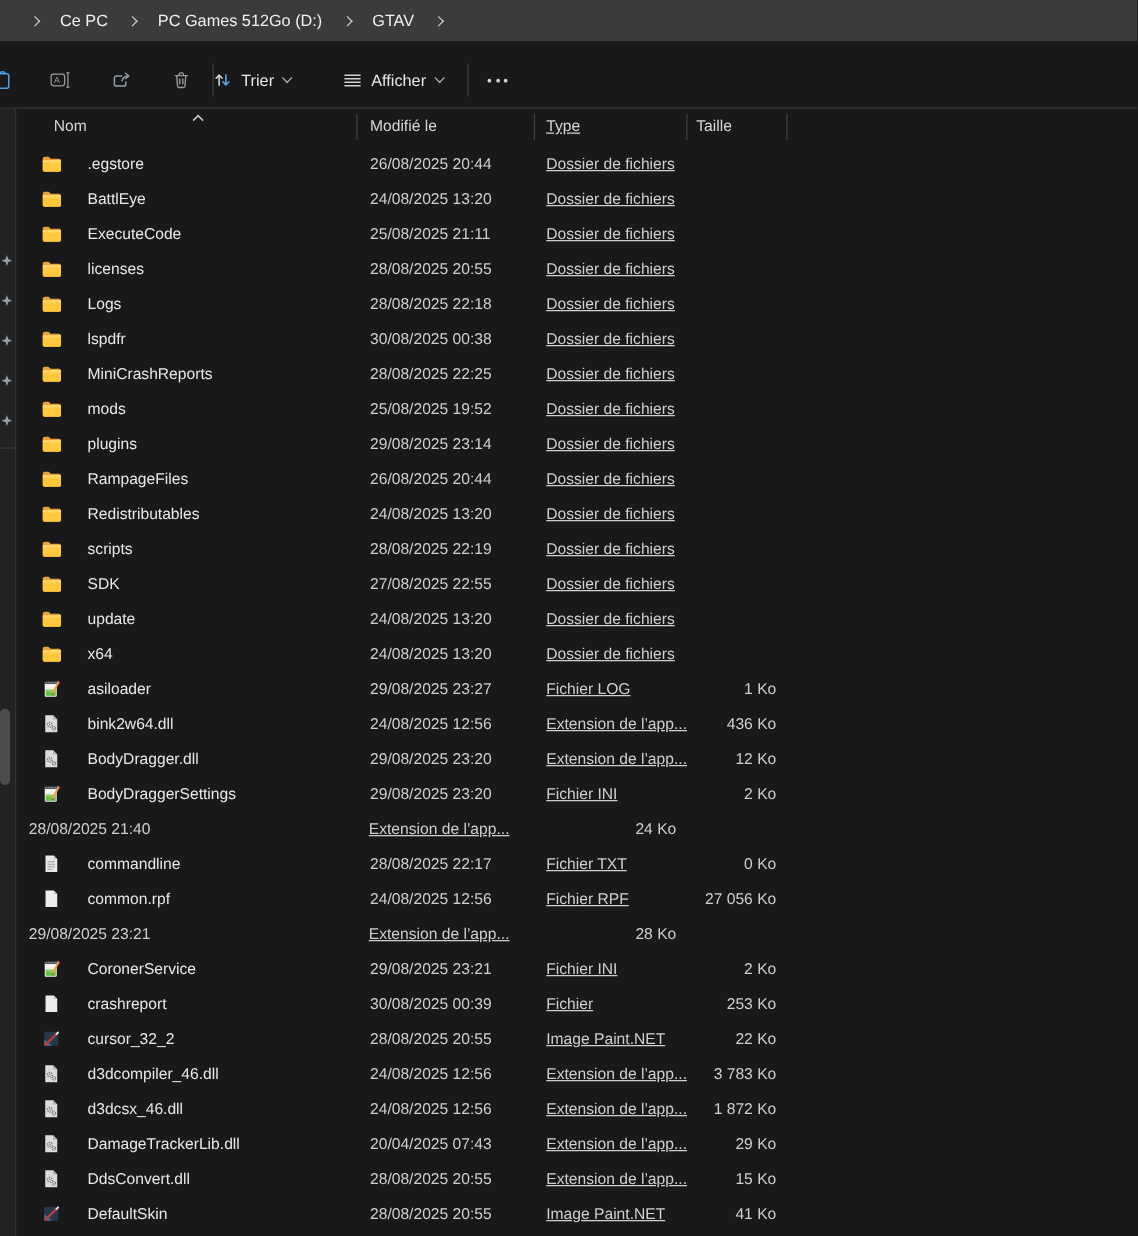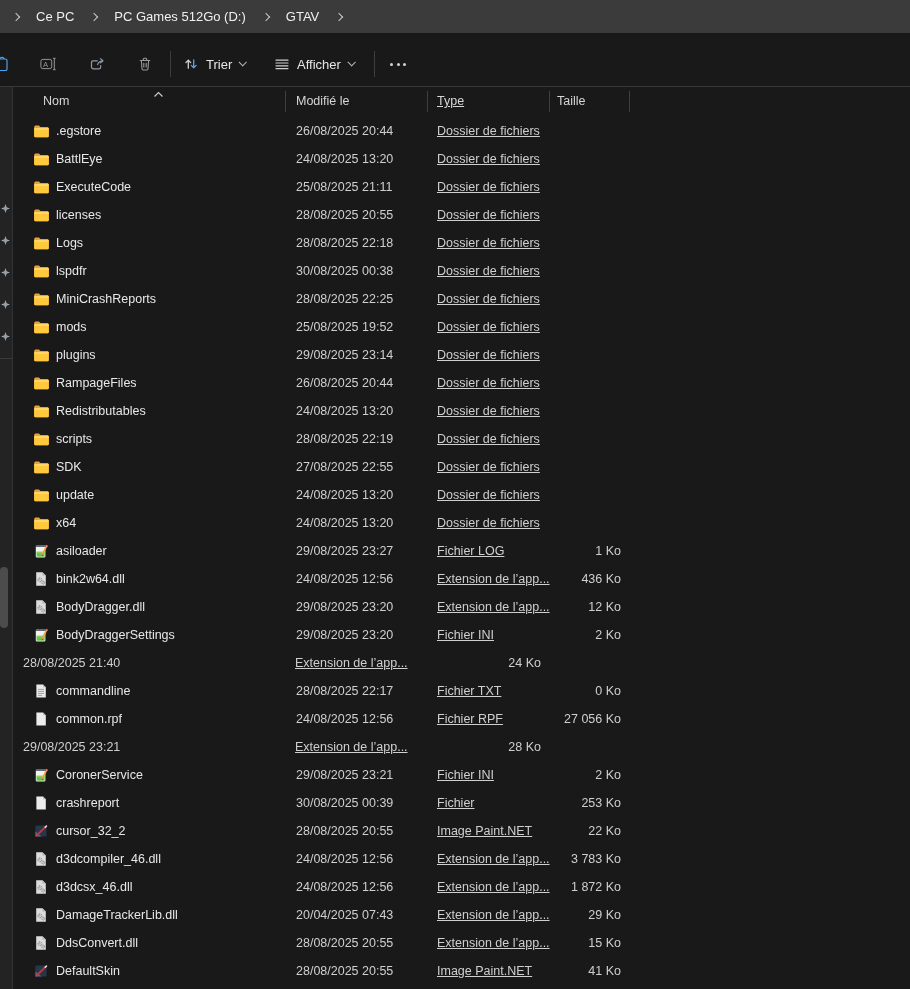--- a/index.html
+++ b/index.html
@@ -7,21 +7,21 @@
   body {
     background:#191919;
     font-family:"Liberation Sans", sans-serif;
     color:#e8e8e8;
     position:relative;
   }
 
   
   .crumb-bar {
     position:absolute; left:0; top:0; width:910px; height:33px;
-    background:#3b3b3b; display:flex; align-items:center; padding-left:6px;
+    background:#3b3b3b; display:flex; align-items:center; padding-left:18px;
   }
   .bc-chev {
     width:6px; height:6px;
     border-top:1.4px solid #c9c9c9; border-right:1.4px solid #c9c9c9;
     transform:rotate(45deg); margin:0 7px; flex:0 0 auto;
   }
   .crumb {
     background:none; border:none; color:#f0f0f0; font-size:13px;
     font-family:"Liberation Sans", sans-serif; padding:5px 10px; border-radius:4px; cursor:default;
   }
@@ -73,21 +73,21 @@
   }
   .sort-caret { position:absolute; left:140px; top:0px; }
 
   
   .file-list { position:absolute; left:13px; top:117px; width:897px; }
   .row {
     height:28px; display:grid; grid-template-columns:273px 142px 122px 80px;
     align-items:center; font-size:12.5px;
   }
   .cell { white-space:nowrap; overflow:hidden; }
-  .cell.namec { padding-left:20px; display:flex; align-items:center; gap:7px; color:#e8e8e8; }
+  .cell.namec { padding-left:20px; display:flex; align-items:center; gap:21px; color:#e8e8e8; }
   .cell.datec { padding-left:10px; color:#cfcfcf; }
   .cell.typec { padding-left:9px; color:#cfcfcf;text-decoration:underline; }
   .cell.sizec { padding-right:9px; color:#cfcfcf; text-align:right; }
   .fico { width:16px; height:16px; flex:0 0 auto; display:inline-flex; }
   .fico svg { width:16px; height:16px; }
 </style>
 </head>
 <body>
 
 <div class="crumb-bar" id="breadcrumb">
@@ -137,21 +137,21 @@
         <path d="M3.2 4.5 h9.6"></path>
         <path d="M6.3 4.3 v-1 a1 1 0 0 1 1-1 h1.4 a1 1 0 0 1 1 1 v1"></path>
         <path d="M4.4 4.7 l.6 8.1 a1.3 1.3 0 0 0 1.3 1.2 h3.4 a1.3 1.3 0 0 0 1.3-1.2 l.6-8.1"></path>
         <path d="M6.8 7.2 v3.8 M9.2 7.2 v3.8"></path>
       </svg>
     </span>
   </button>
 
   <div class="tsep" style="left:170px;"></div>
 
-  <button class="tlabelbtn" style="left:183px;">
+  <button class="tlabelbtn" style="left:170px;">
     <span class="fico">
       <svg viewBox="0 0 16 16" fill="none" stroke-width="1.3" stroke-linecap="round" stroke-linejoin="round">
         <g stroke="#cfcfcf">
             <path d="M5.3 12.2 V4.2 M2.9 6.6 L5.3 4.1 L7.7 6.6"></path>
           </g>
         <g stroke="#5ba3e6">
             <path d="M10.7 3.8 v8 M8.3 9.4 L10.7 11.9 L13.1 9.4"></path>
           </g>
       </svg>
     </span>

